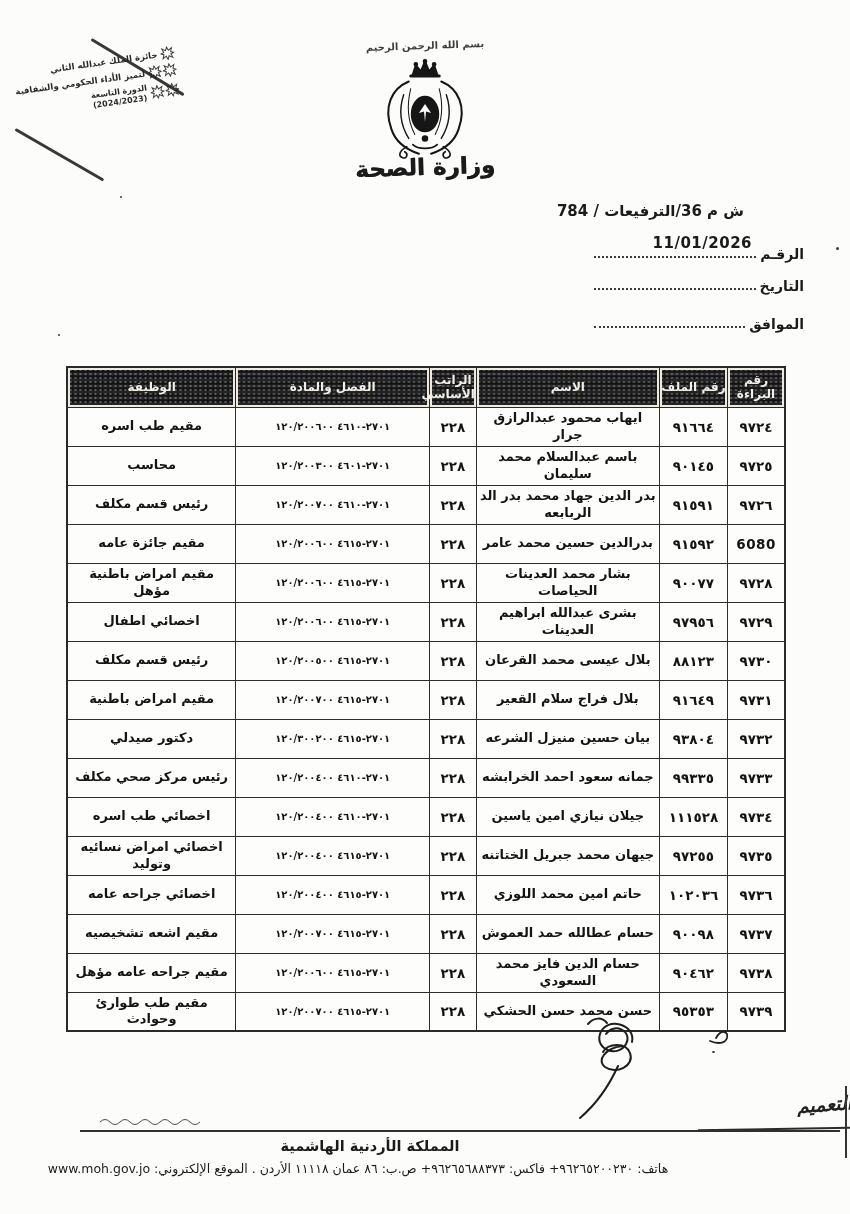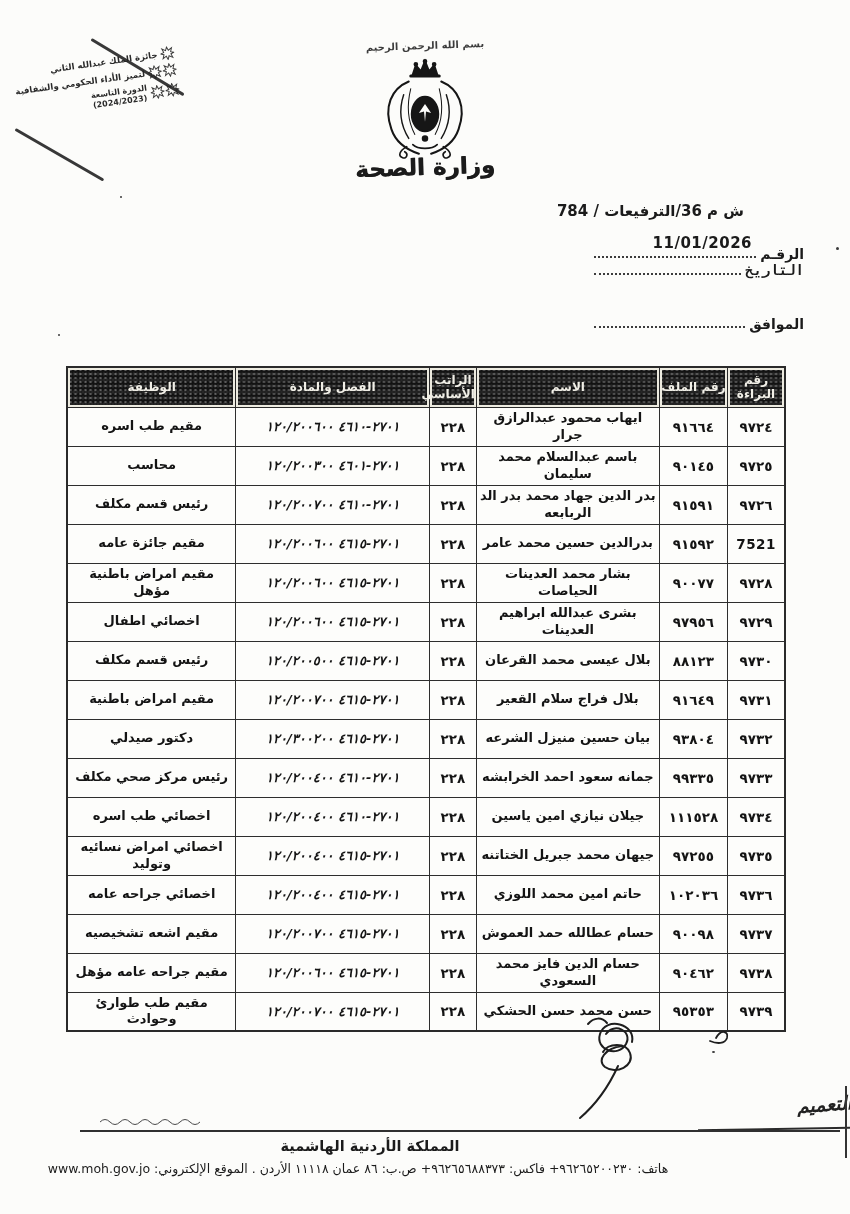--- a/index.html
+++ b/index.html
@@ -31,21 +31,21 @@
               text-shadow:.6px 0 0 #1b1b1b; letter-spacing:-1px; }
 
   
   .ref-line  { position:absolute; top:202px; right:106px; font-size:15px; font-weight:bold; }
   .date-line { position:absolute; top:234px; right:98px; font-size:15px; font-weight:bold;
                letter-spacing:.5px; direction:ltr; }
   .field-row { position:absolute; right:44px; width:212px; display:flex; direction:rtl;
                align-items:flex-end; }
   .field-row .lbl { font-size:14px; font-weight:bold; flex:0 0 auto; padding-right:2px; }
   .field-row .dots { flex:1 1 auto; border-bottom:2px dotted #3c3c3c; margin:0 4px 4px 0; height:12px; }
-  .fr-1 { top:246px;align-items:flex-end; } .fr-2 { top:262px;font-family:Liberation Mono, monospace; } .fr-3 { top:316px; }
+  .fr-1 { top:246px;align-items:flex-end; } .fr-2 { top:278px; } .fr-3 { top:316px; }
 
   
   table.promotions { position:absolute; top:366px; left:66px; width:720px;
                      border-collapse:collapse; direction:rtl;
                      border:2px solid #2a2a2a; table-layout:fixed; }
   .promotions th {
     background-color:#262626;
     background-image:
       radial-gradient(rgba(255,255,255,.30) 1px, transparent 1.4px),
       radial-gradient(rgba(0,0,0,.55) 1px, transparent 1.4px);
@@ -54,21 +54,21 @@
     border:1px solid #2a2a2a; box-shadow:inset 0 0 0 2px #edebe0;
     height:40px; padding:2px 1px; text-align:center;
   }
   .promotions td {
     border:1px solid #2e2e2e; text-align:center; vertical-align:middle;
     font-weight:bold; padding:1px 3px; background:#fdfdfb; color:#141414;
   }
   .promotions tbody tr { height:39px; }
   .c-num  { font-size:13.5px; letter-spacing:.5px;margin-top:24px; }
   .c-name { font-size:13px; line-height:1.3; }
-  .c-chapter { font-size:13px; direction:ltr; unicode-bidi:bidi-override; letter-spacing:.3px;font-style:italic; }
+  .c-chapter { font-size:10px; direction:ltr; unicode-bidi:bidi-override; letter-spacing:.3px; }
   .c-job  { font-size:13px; line-height:1.25; }
 
   
   .signature { position:absolute; top:1012px; left:548px; width:210px; height:122px; }
   .hand-word { position:absolute; top:1094px; left:772px; width:80px; font-size:19px;
                font-weight:bold; font-style:italic; transform:rotate(-4deg);
                white-space:nowrap; overflow:hidden; color:#222; }
   .hand-underline { position:absolute; top:1128px; left:698px; width:152px;
                     border-top:2px solid #2b2b2b; transform:rotate(-1deg); }
   .micro-note { position:absolute; top:1114px; left:96px; width:126px; height:12px; }
@@ -206,21 +206,21 @@
     <tr>
       <td class="c-num">٩٧٢٦</td>
       <td class="c-num">٩١٥٩١</td>
       <td class="c-name">بدر الدين جهاد محمد بدر الد الربابعه</td>
       <td class="c-num">٢٢٨</td>
       <td class="c-chapter">١٢٠/٢٠٠٧٠٠  ٤٦١٠-٢٧٠١</td>
       <td class="c-job">رئيس قسم مكلف</td>
     </tr>
 
     <tr>
-      <td class="c-num">7521</td>
+      <td class="c-num">6080</td>
       <td class="c-num">٩١٥٩٢</td>
       <td class="c-name">بدرالدين حسين محمد عامر</td>
       <td class="c-num">٢٢٨</td>
       <td class="c-chapter">١٢٠/٢٠٠٦٠٠  ٤٦١٥-٢٧٠١</td>
       <td class="c-job">مقيم جائزة عامه</td>
     </tr>
 
     <tr>
       <td class="c-num">٩٧٢٨</td>
       <td class="c-num">٩٠٠٧٧</td>

